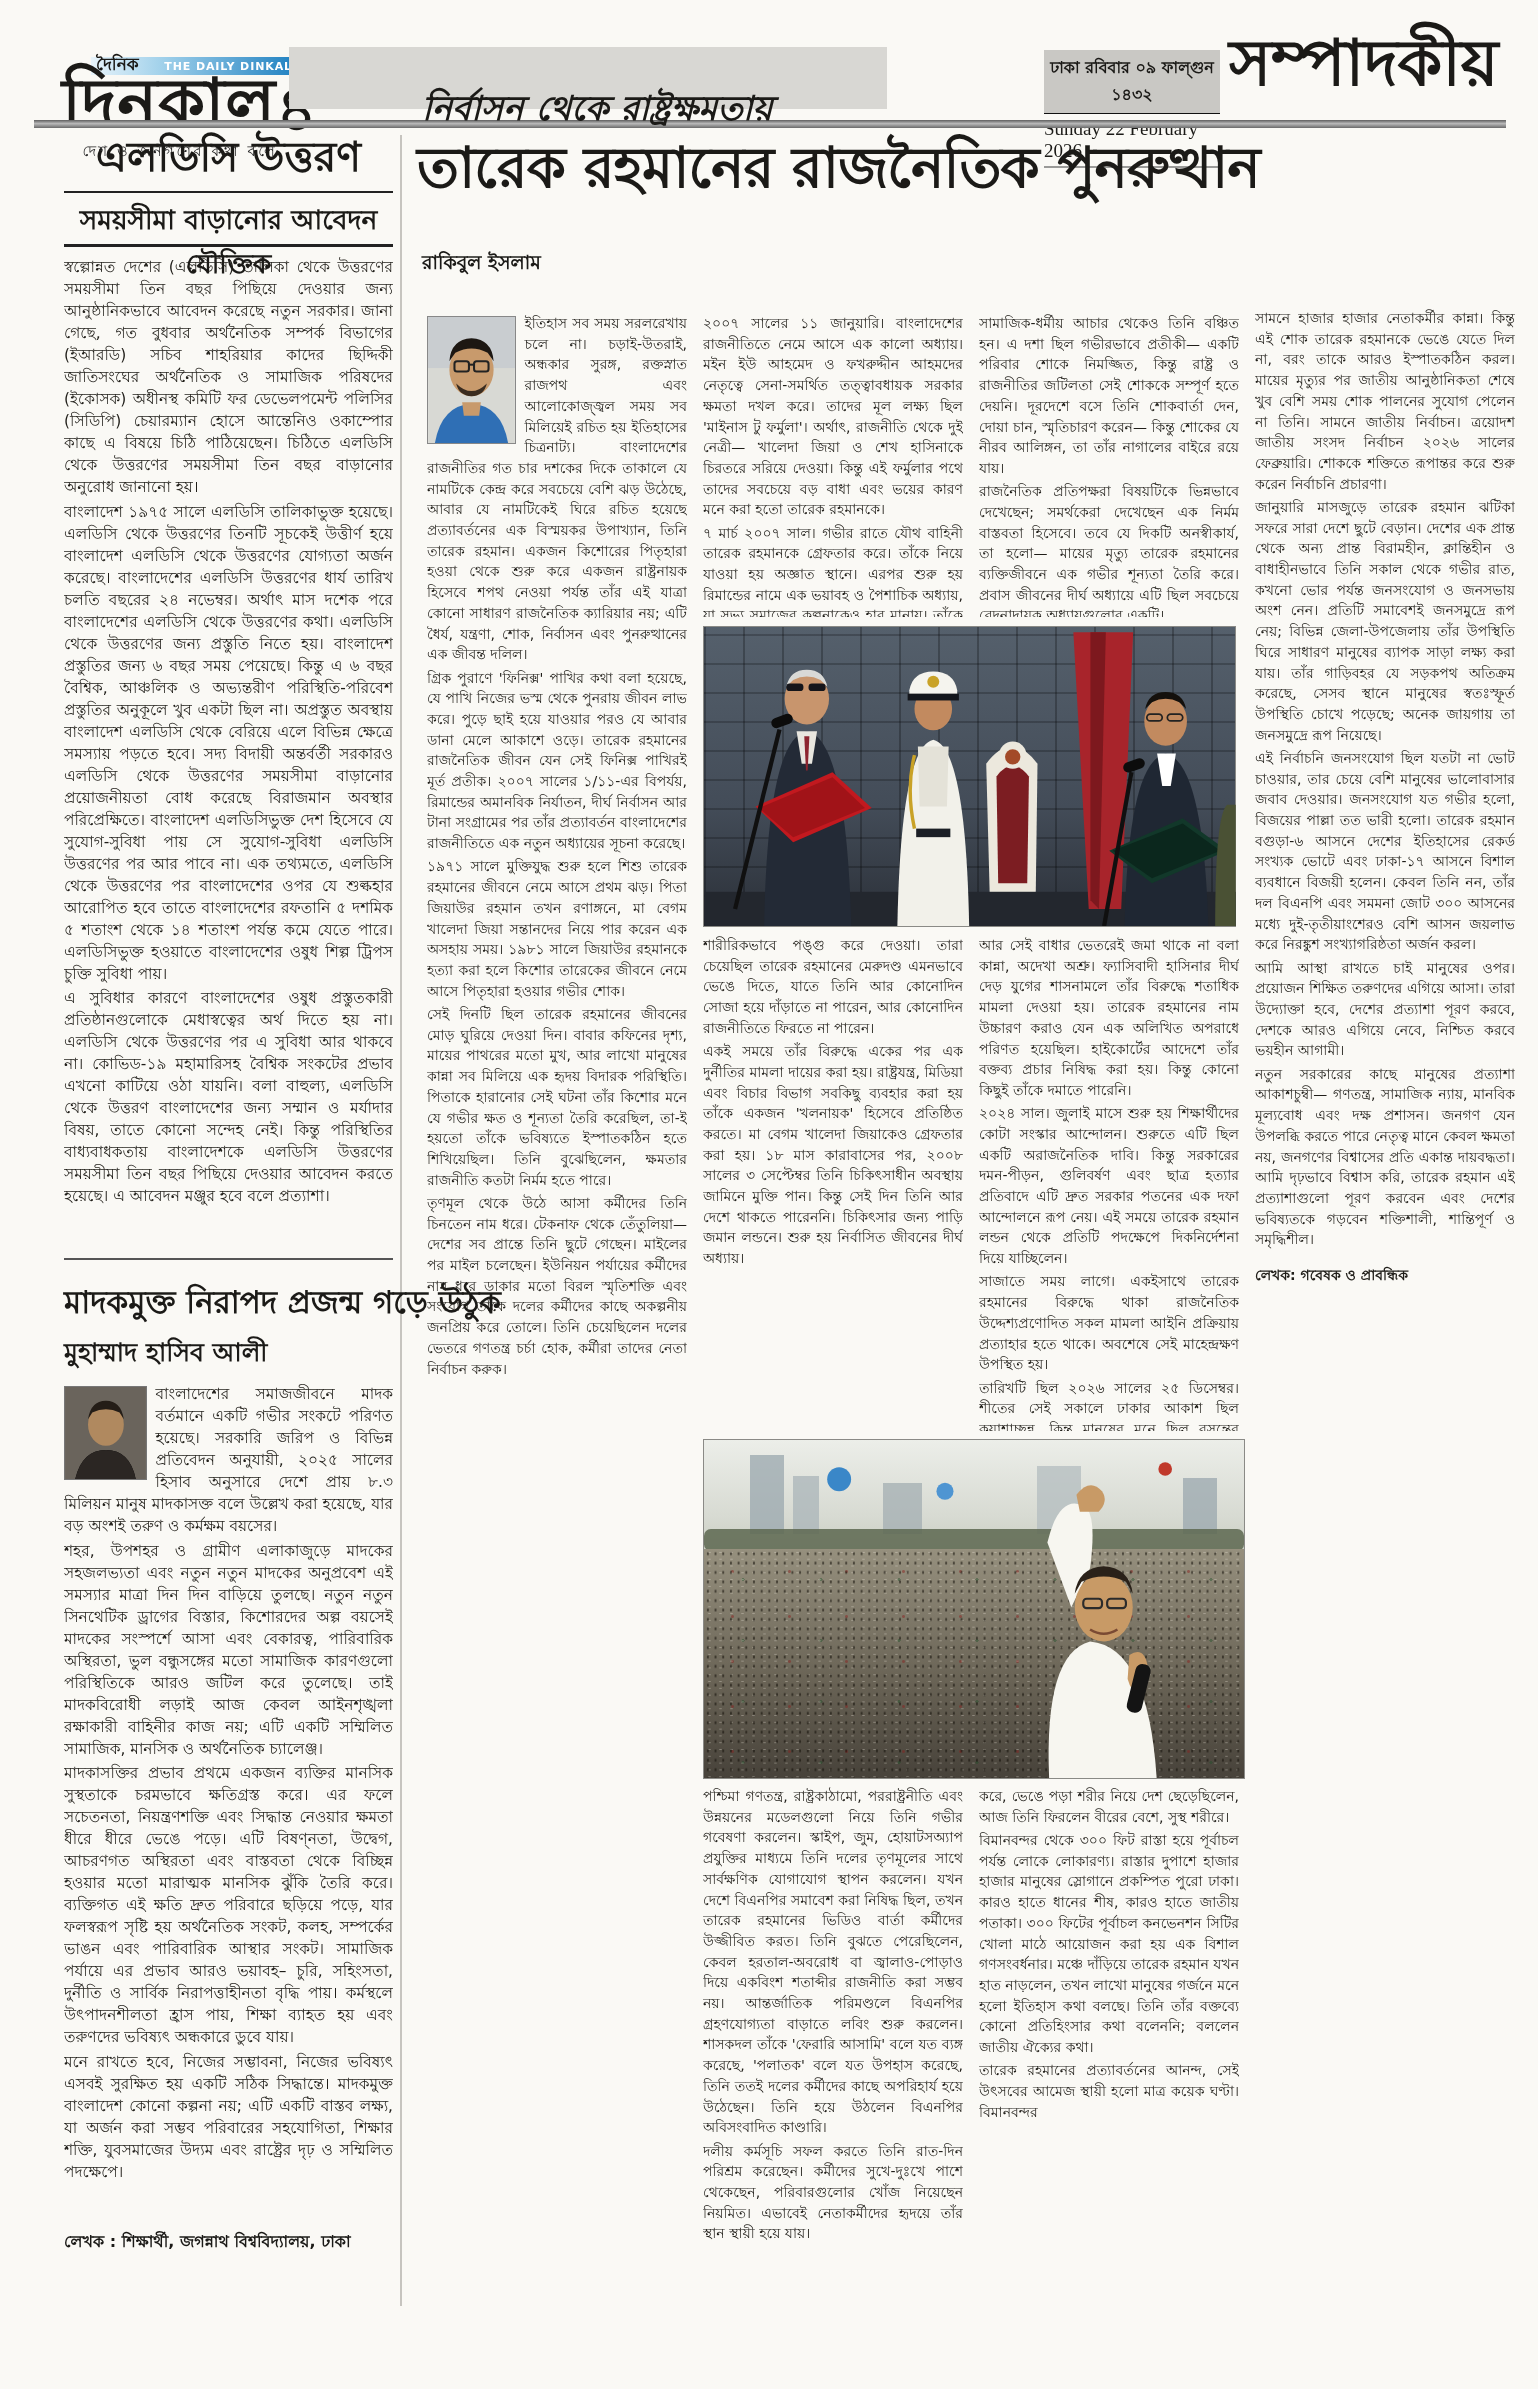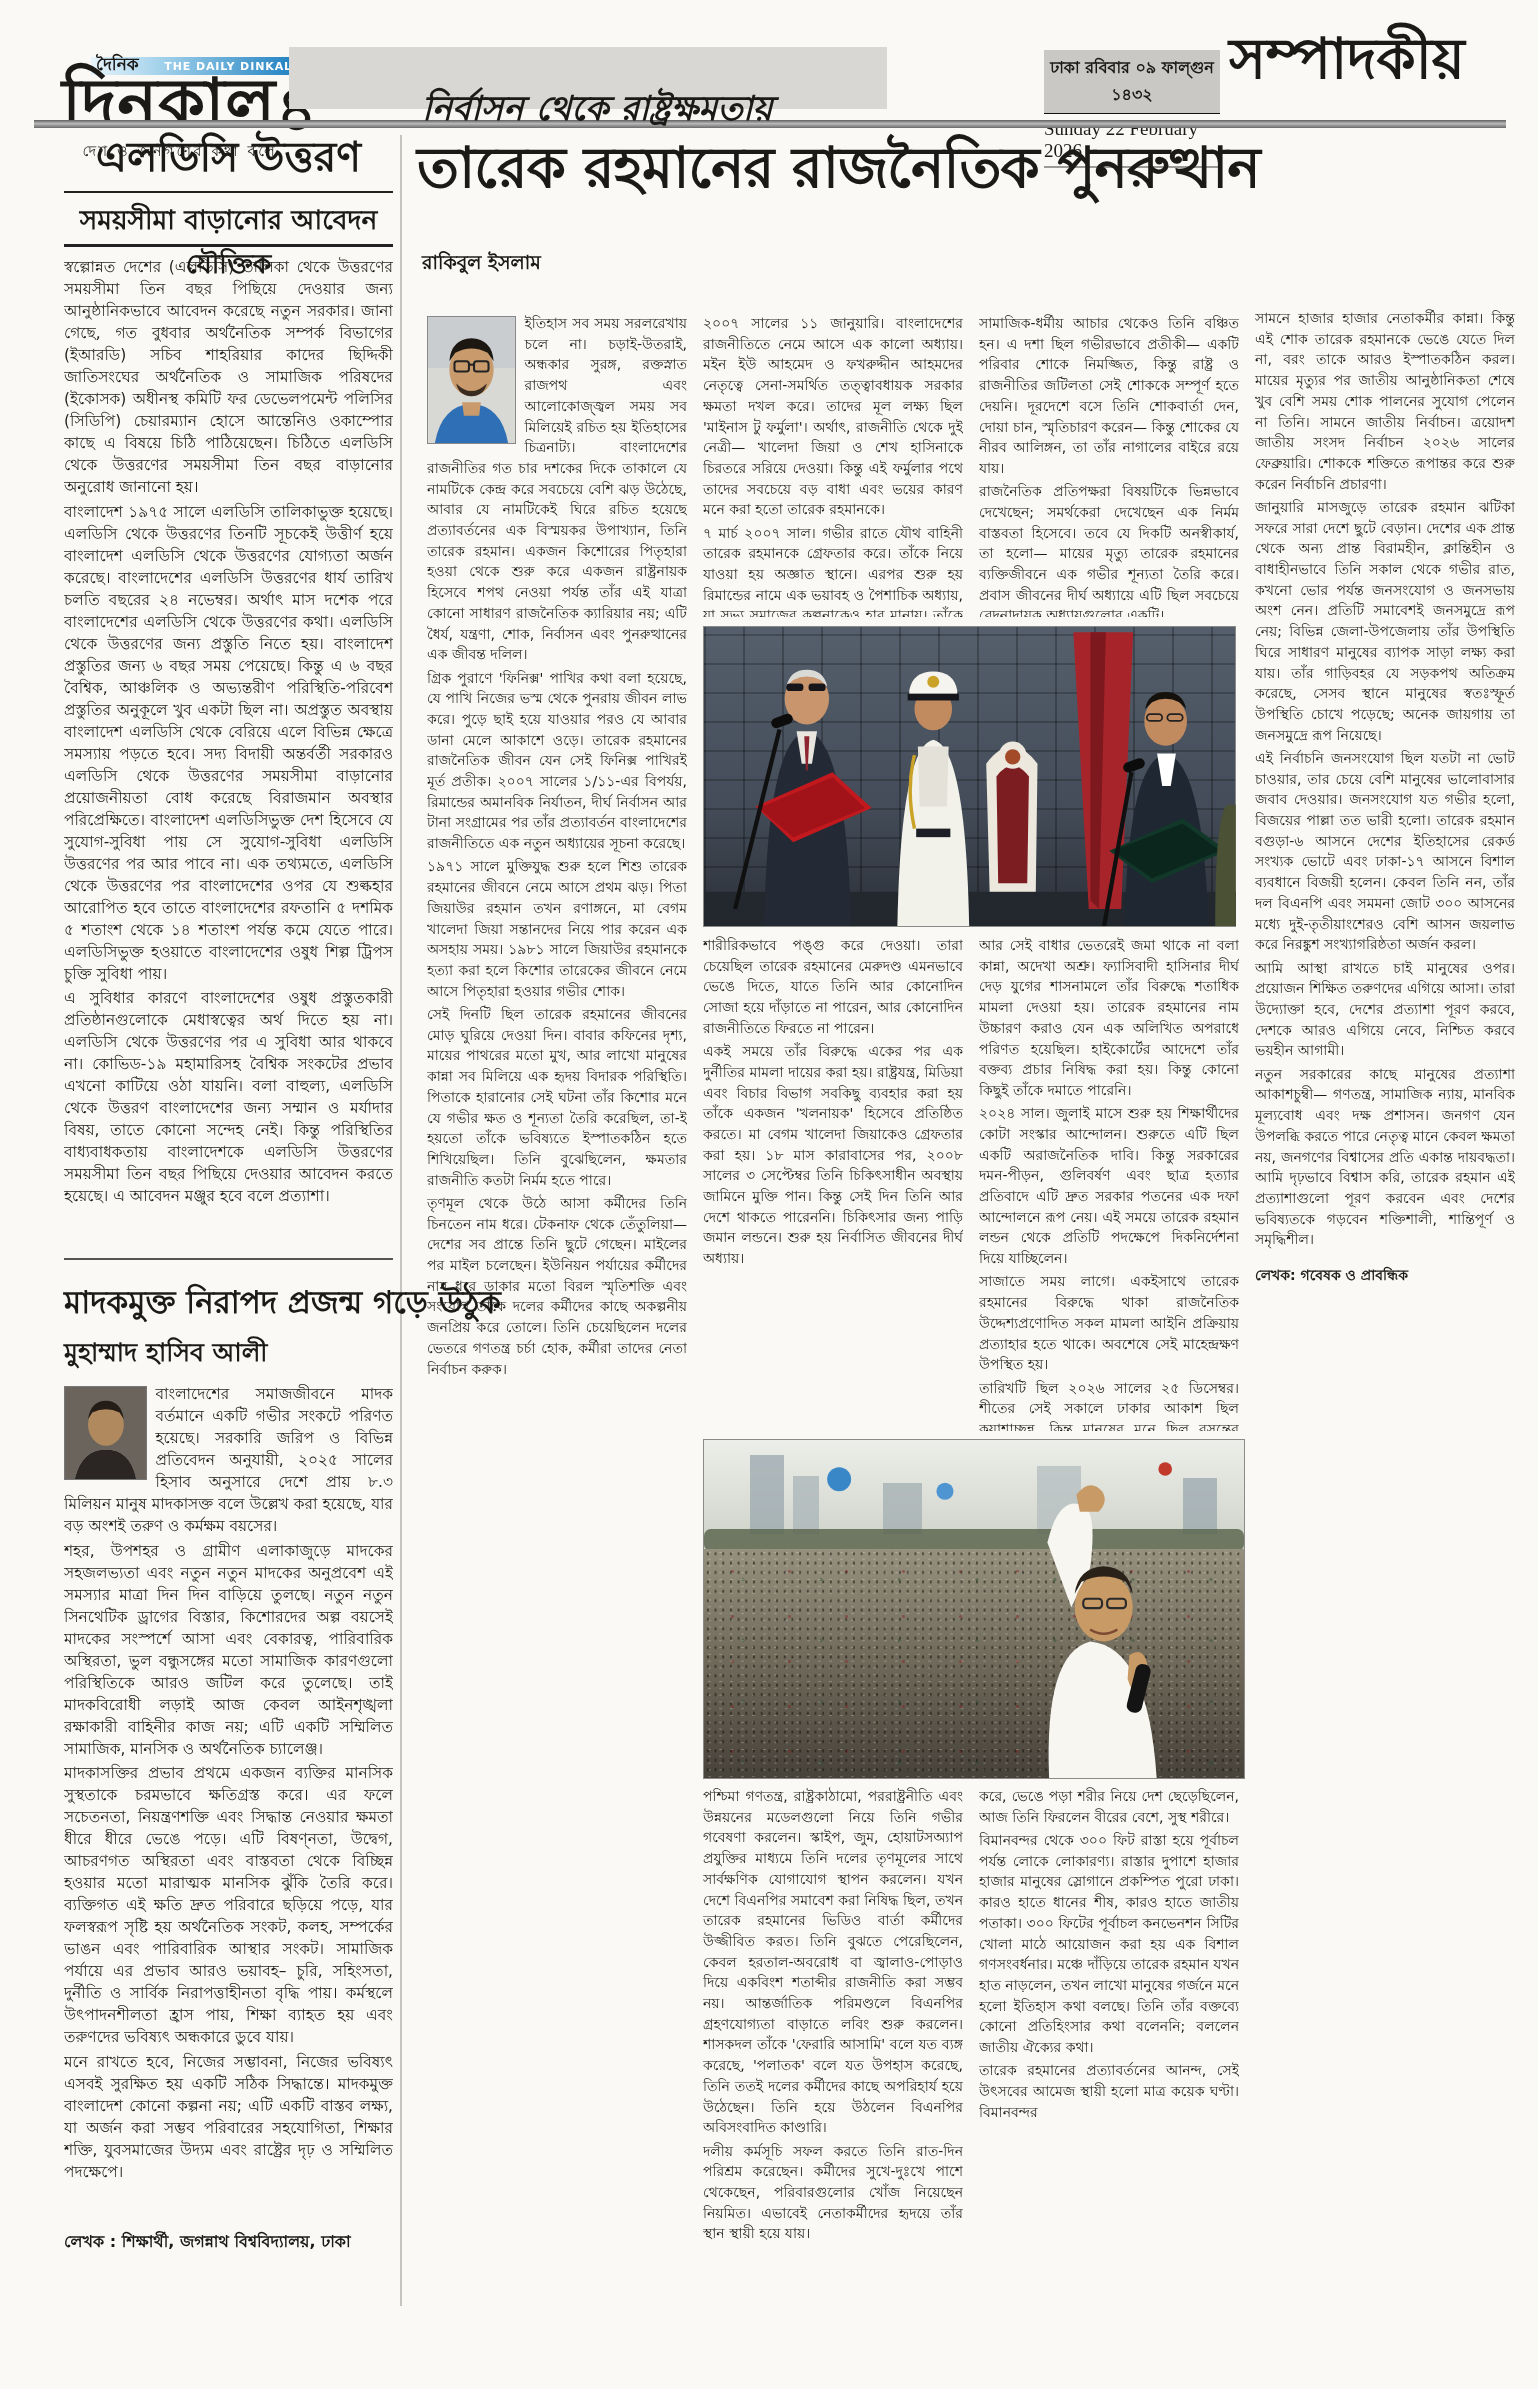--- a/index.html
+++ b/index.html
@@ -11,21 +11,21 @@
   .clip{overflow:hidden;}
   .rule{background:#222;}
   .grayrule{background:linear-gradient(#5f5f5f,#b9b9b9 45%,#6a6a6a);}
   .center{text-align:center;}
   .bold{font-weight:bold;}
   
   .logo-bn{font-size:67px;font-weight:800;letter-spacing:0.9px;line-height:1;}
   .logo-bar{background:linear-gradient(90deg,#e8f4fb,#9fd0ea 35%,#1d7fc0);color:#ffffff;font-size:11px;font-weight:bold;letter-spacing:0.9px;text-align:right;padding:3.4px 6.8px 2.6px 51px;}
   .pagenum{font-size:63px;font-weight:600;line-height:1;}
   .tagline{font-size:14.5px;letter-spacing:2.6px;color:#222;text-align:right;}
-  .section-title{font-size:56px;font-weight:800;line-height:1;}
+  .section-title{font-size:64px;font-weight:800;line-height:1;}
   .datebox-bn{background:#c9c8c4;font-size:16px;font-weight:bold;text-align:center;padding:5.1px 3.4px 4.3px 3.4px;border-bottom:1.7px solid #111;}
   .datebox-en{font-family:"Liberation Serif","DejaVu Serif",serif;font-size:19px;padding:3.4px 0 4.3px 0;border-bottom:2.6px solid #9a9a98;}
   
   .ed-head{font-size:41px;font-weight:800;line-height:1.1;}
   .ed-sub{font-size:26.5px;font-weight:600;}
   .ed-body{font-size:15.4px;line-height:22px;}
   .op-head{font-size:31px;font-weight:800;white-space:nowrap;}
   .op-byline{font-size:25px;font-weight:600;}
   .author-note{font-size:16px;font-weight:bold;}
   

